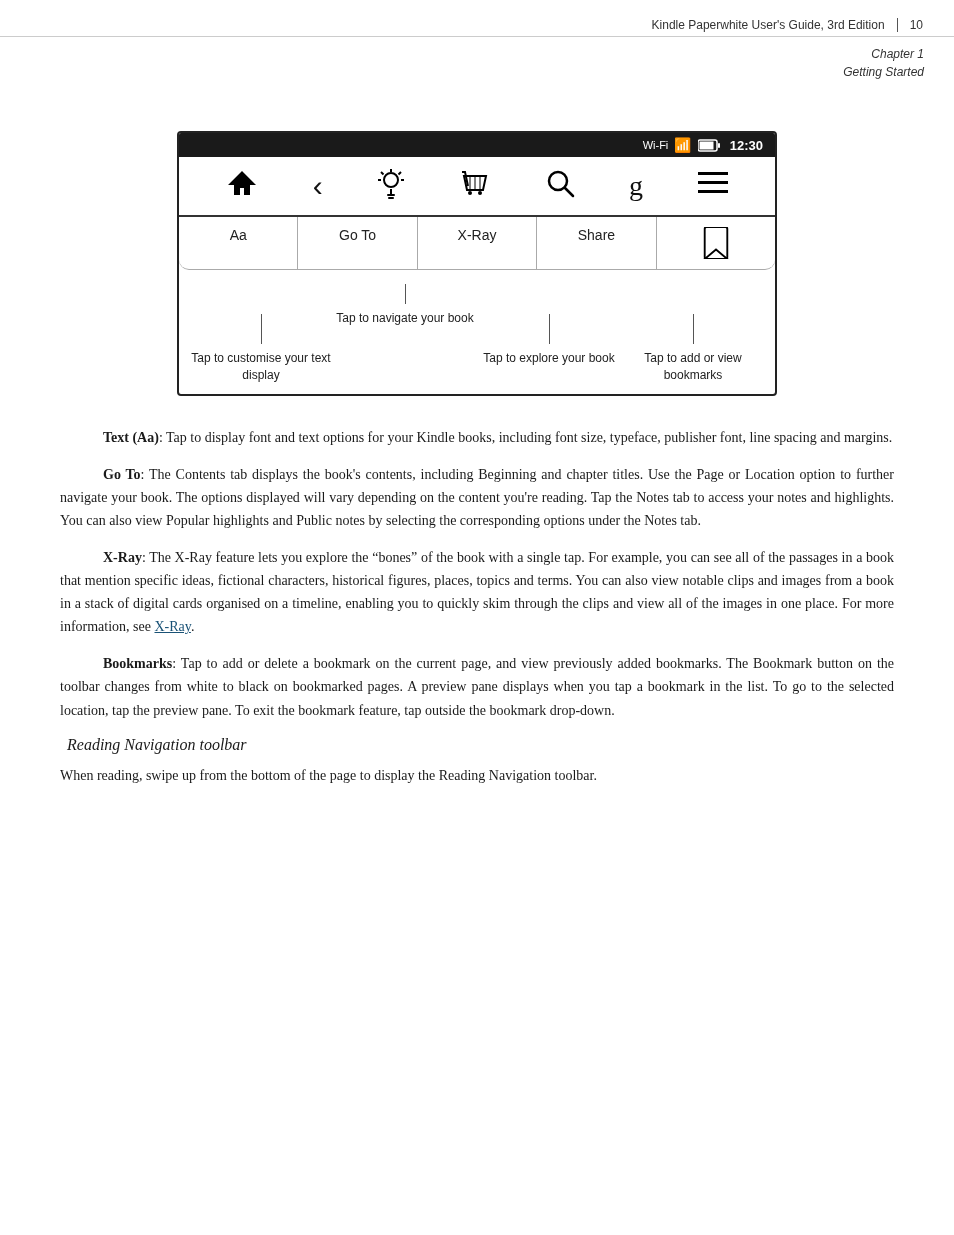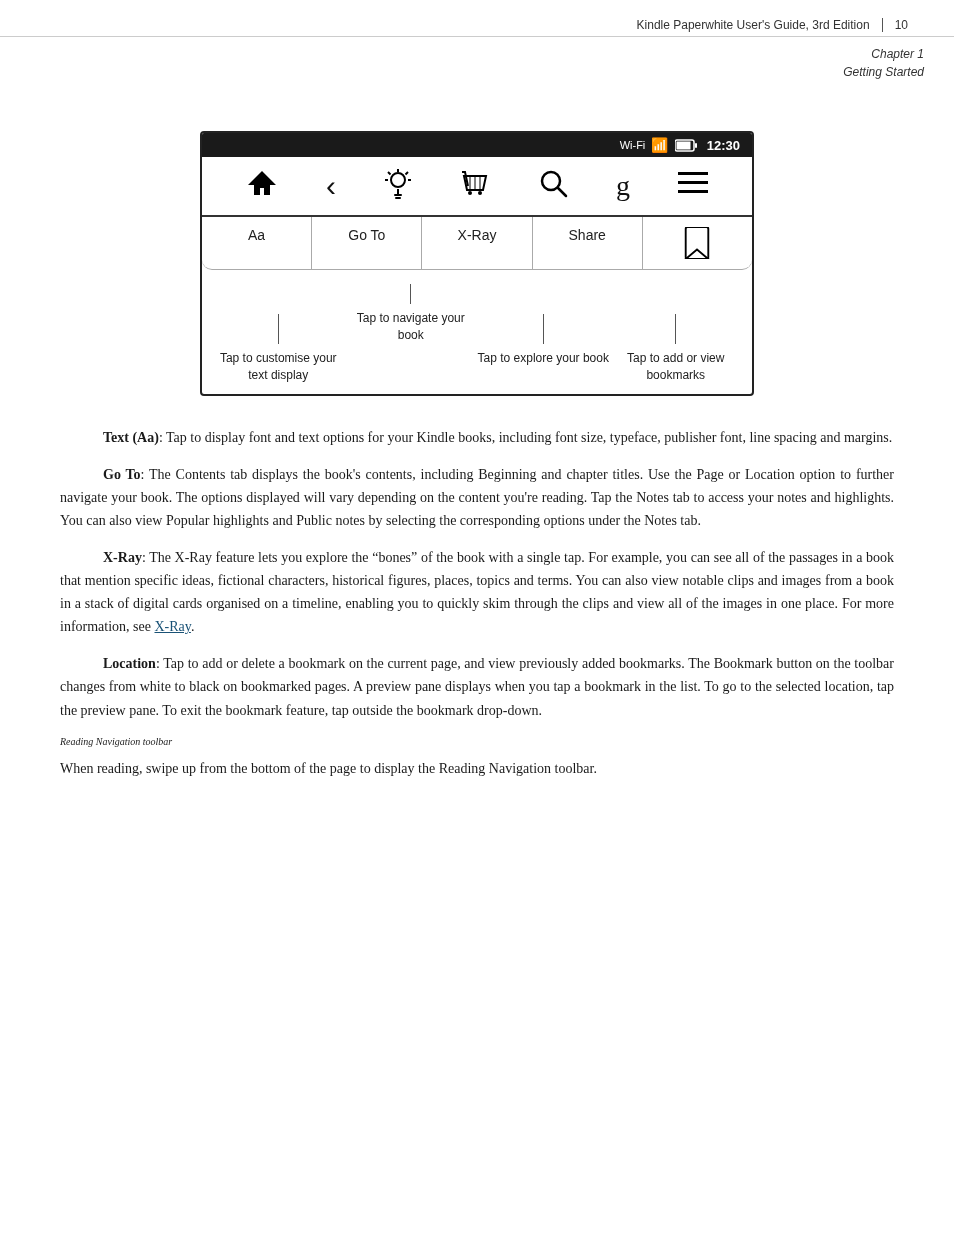--- a/index.html
+++ b/index.html
@@ -17,21 +17,21 @@
       background: #fff;
       padding: 0;
       position: relative;
     }
 
     
     .page-header {
       display: flex;
       justify-content: flex-end;
       align-items: center;
-      padding: 18px 46px 4px 30px;
+      padding: 18px 31px 4px 30px;
       border-bottom: 1px solid #ccc;
     }
     .header-title {
       font-family: Arial, sans-serif;
       font-size: 12px;
       color: #333;
     }
     .header-page {
       font-family: Arial, sans-serif;
       font-size: 12px;
@@ -54,21 +54,21 @@
     
     .content {
       padding: 30px 60px 30px 60px;
     }
 
     
     .kindle-mockup {
       border: 2px solid #222;
       border-radius: 4px;
       margin: 20px auto 30px auto;
-      width: 554px;
+      width: 600px;
       background: #fff;
       overflow: hidden;
     }
 
     
     .status-bar {
       background: #1a1a1a;
       color: #fff;
       display: flex;
       justify-content: flex-end;
@@ -157,23 +157,24 @@
     .body-text strong {
       font-weight: bold;
       margin-left: 43px;
     }
     .body-text a {
       color: #1a5276;
       text-decoration: underline;
     }
     .italic-heading {
       font-style: italic;
-      font-size: 10px;
+      font-size: 16px;
       color: #1a1a1a;
       margin-bottom: 10px;
+      margin-left: 7px;
     }
   </style>
 </head>
 <body>
 
 <div class="page">
 
   <div class="page-header">
     <span class="header-title">Kindle Paperwhite User's Guide, 3rd Edition</span>
     <span class="header-page">10</span>
@@ -309,21 +310,21 @@
     <p class="body-text">
       <strong>Go To</strong>: The Contents tab displays the book's contents, including Beginning and chapter titles. Use the Page or Location option to further navigate your book. The options displayed will vary depending on the content you're reading. Tap the Notes tab to access your notes and highlights. You can also view Popular highlights and Public notes by selecting the corresponding options under the Notes tab.
     </p>
 
     <p class="body-text">
       <strong>X-Ray</strong>: The X-Ray feature lets you explore the “bones” of the book with a single tap. For example, you can see all of the passages in a book that mention specific ideas, fictional characters, historical figures, places, topics and terms. You can also view notable clips and images from a book in a stack of digital cards organised on a timeline, enabling you to quickly skim through the clips and view all of the images in one place. For more information, see <a href="#">X-Ray</a>.
     </p>
 
 
     <p class="body-text">
-      <strong>Location</strong>: Tap to add or delete a bookmark on the current page, and view previously added bookmarks. The Bookmark button on the toolbar changes from white to black on bookmarked pages. A preview pane displays when you tap a bookmark in the list. To go to the selected location, tap the preview pane. To exit the bookmark feature, tap outside the bookmark drop-down.
+      <strong>Bookmarks</strong>: Tap to add or delete a bookmark on the current page, and view previously added bookmarks. The Bookmark button on the toolbar changes from white to black on bookmarked pages. A preview pane displays when you tap a bookmark in the list. To go to the selected location, tap the preview pane. To exit the bookmark feature, tap outside the bookmark drop-down.
     </p>
 
     <p class="italic-heading">Reading Navigation toolbar</p>
 
     <p class="body-text">When reading, swipe up from the bottom of the page to display the Reading Navigation toolbar.</p>
 
   </div>
 </div>
 
 </body></html>

